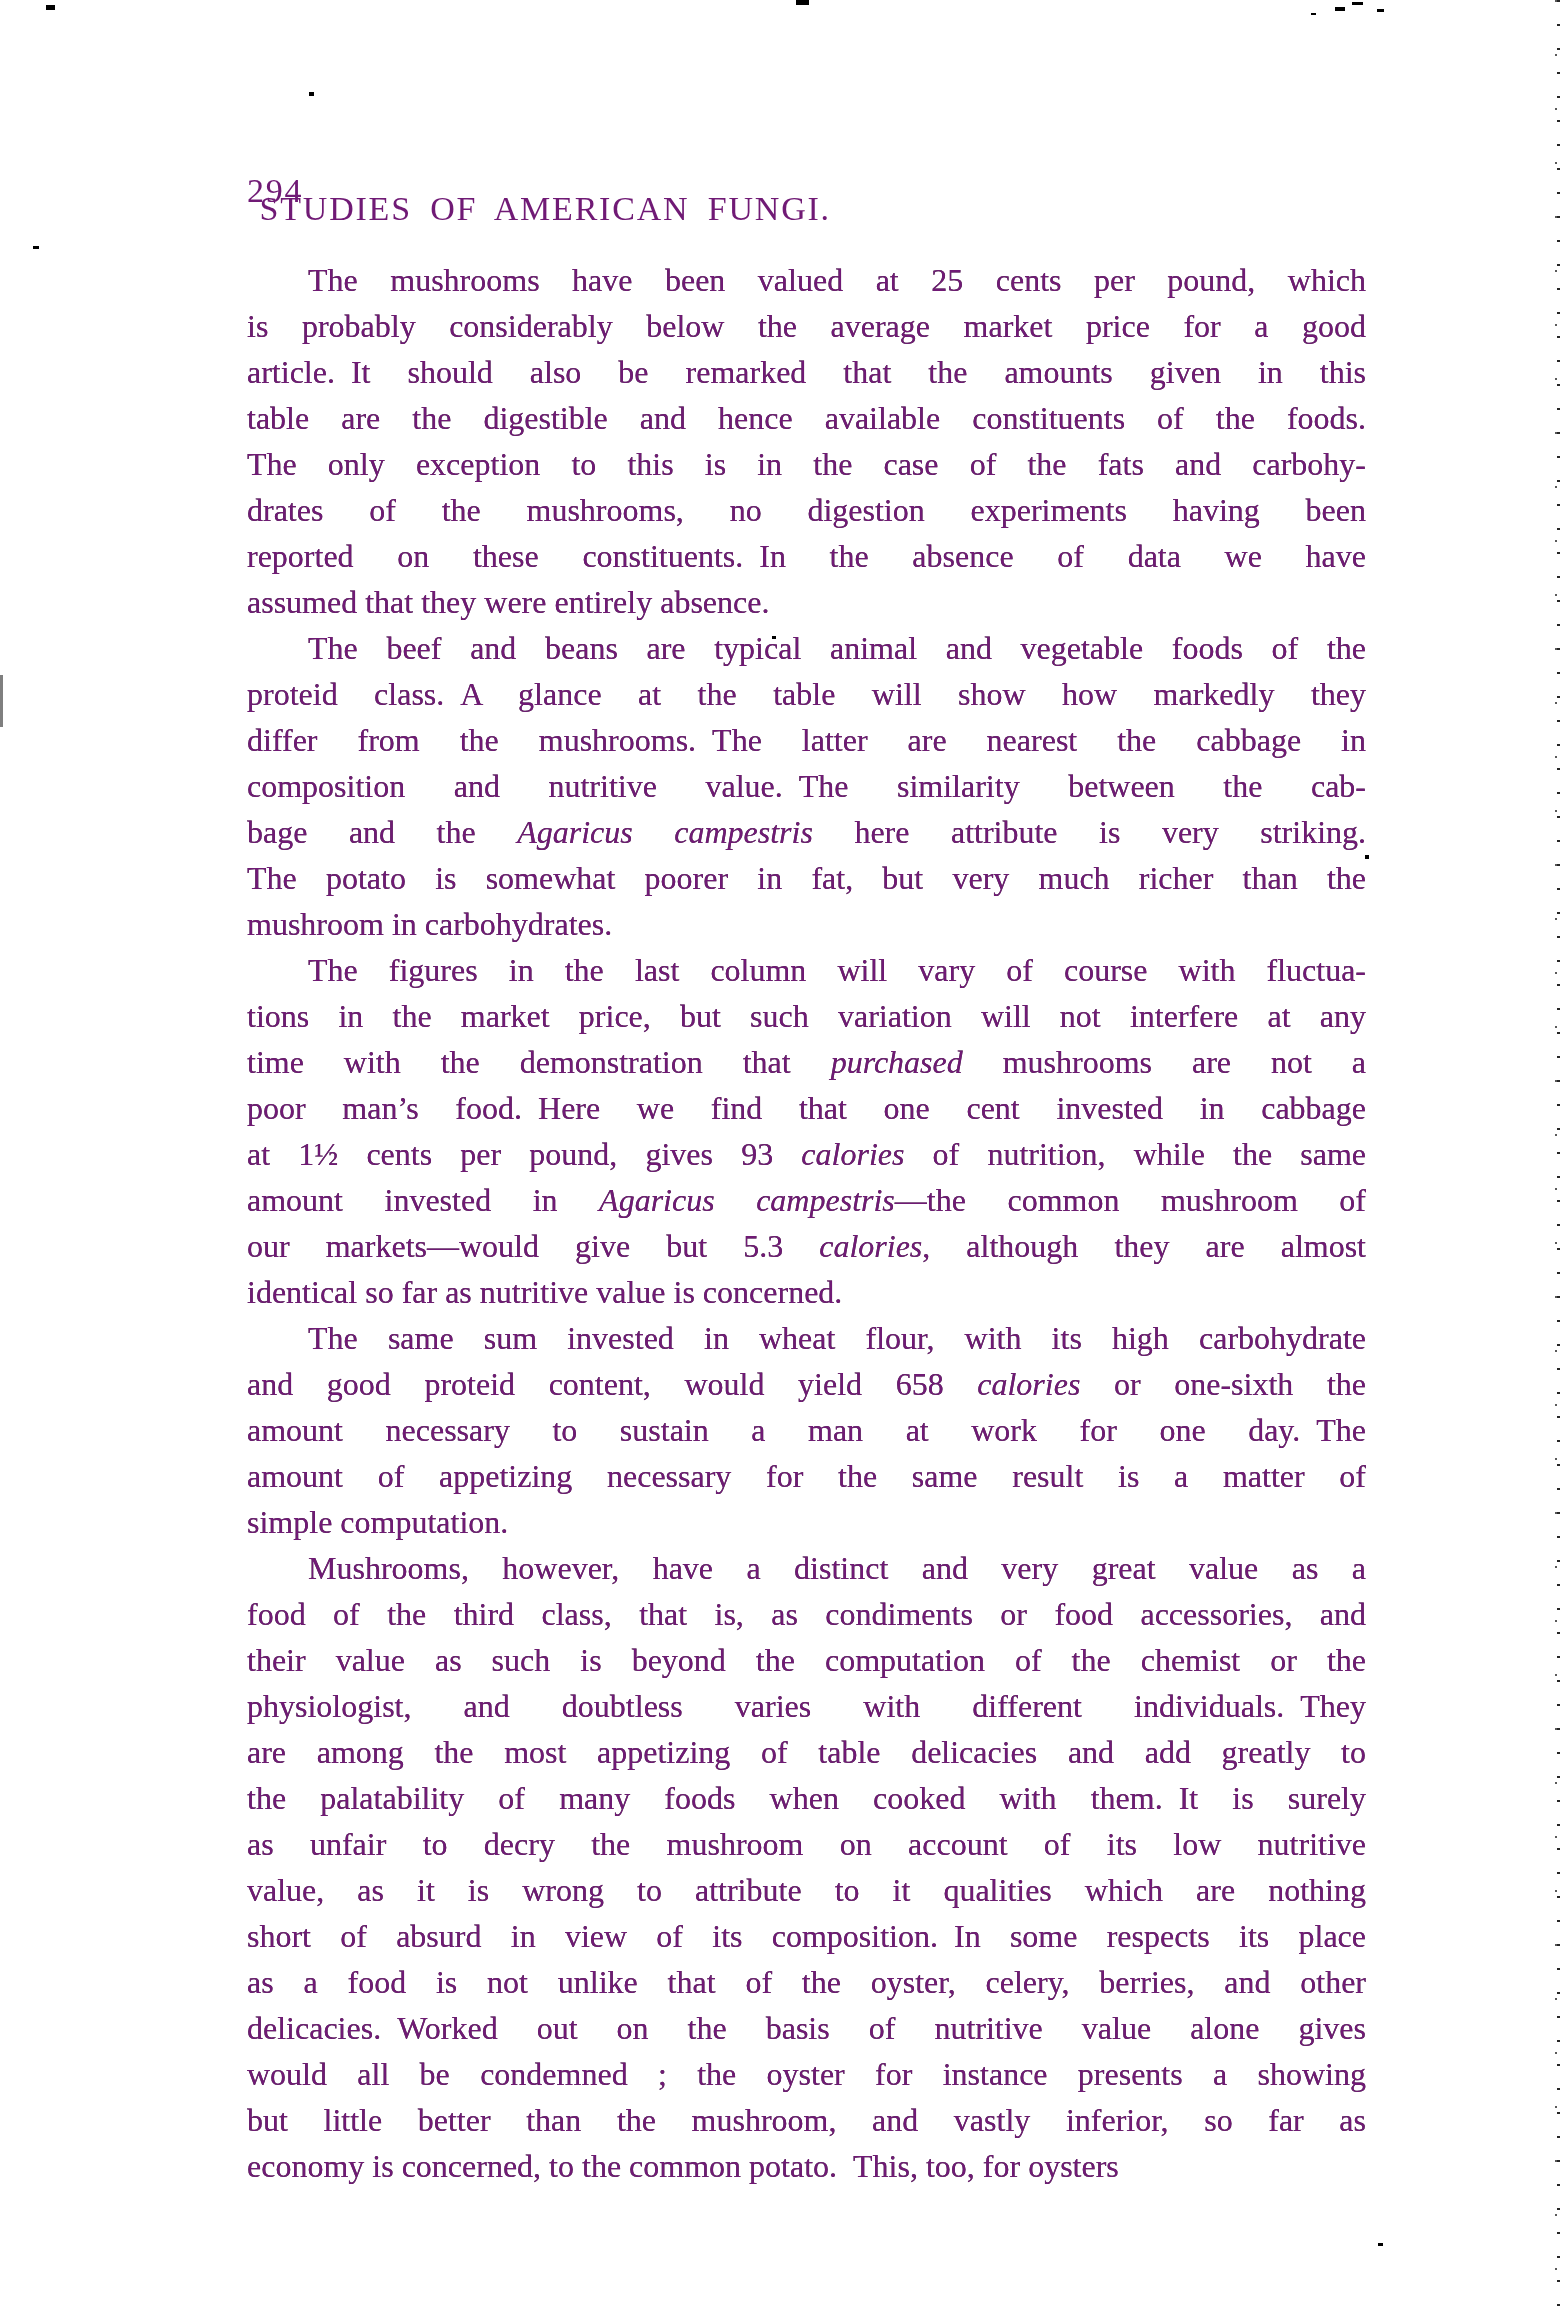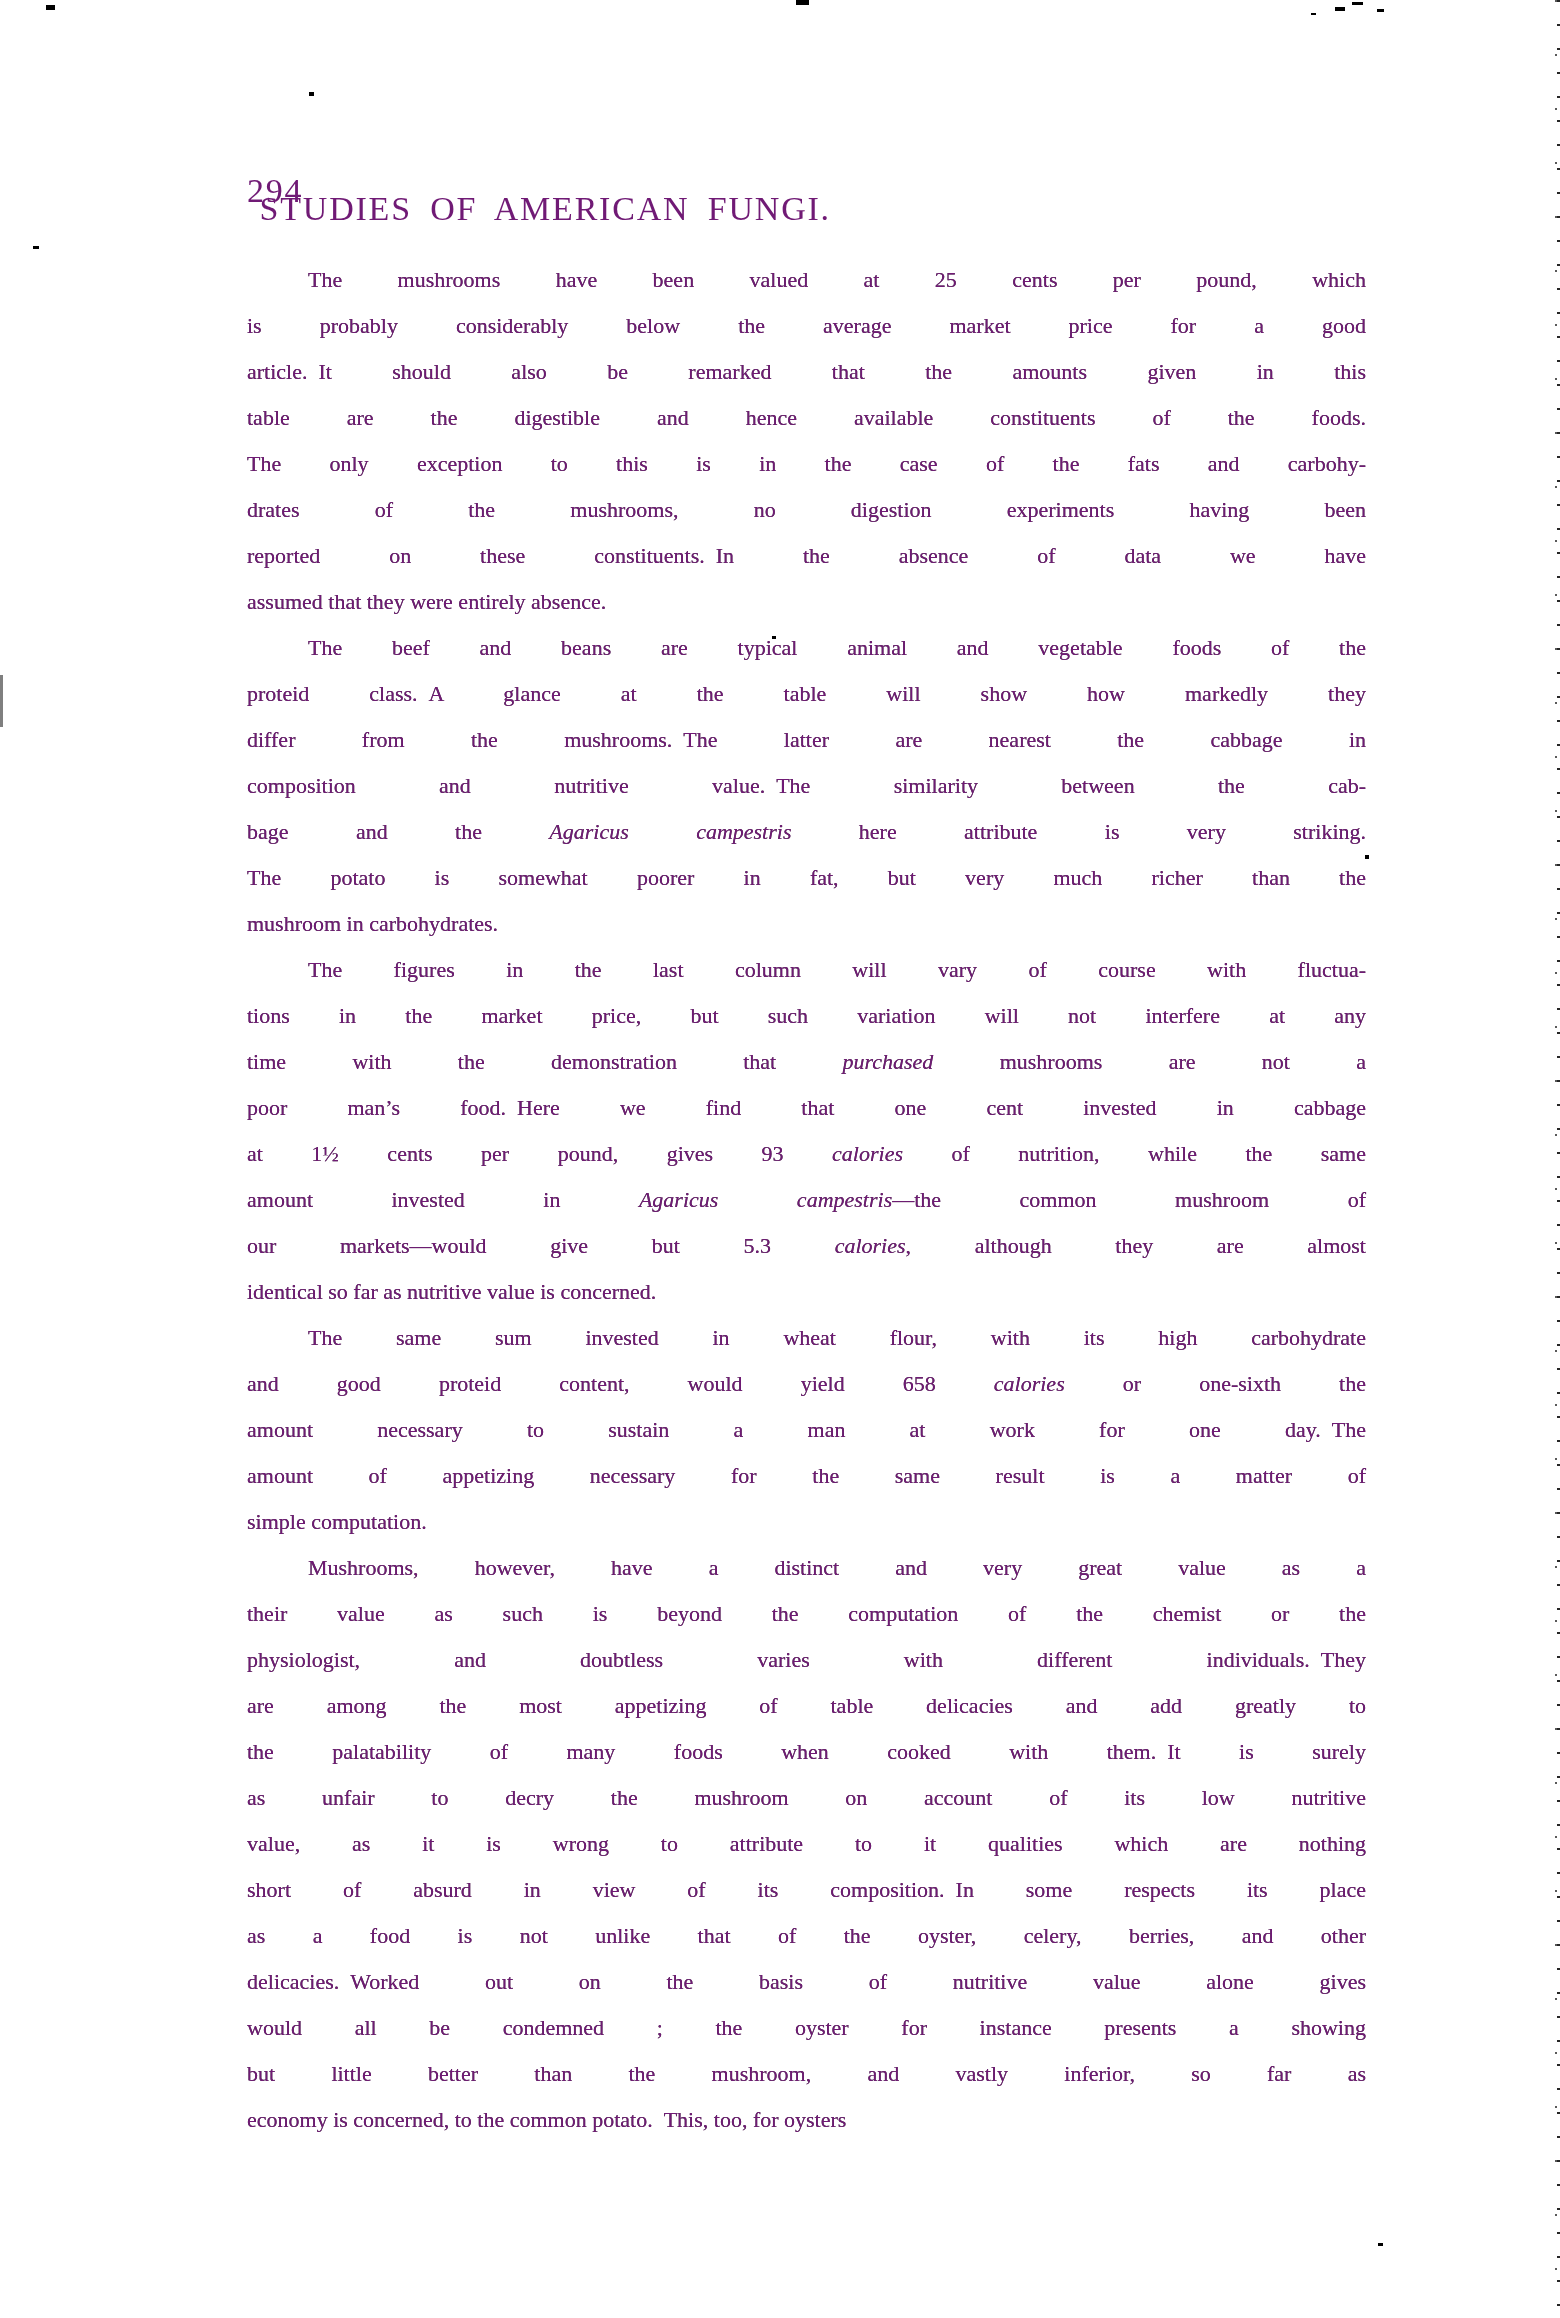--- a/index.html
+++ b/index.html
@@ -36,21 +36,21 @@
     word-spacing: 8px;
     padding-left: 12.5px;
     margin-top: 18px;
   }
   
   .body-text {
     position: absolute;
     left: 247px;
     top: 257px;
     width: 1119px;
-    font-size: 22px;
+    font-size: 32px;
     line-height: 46px;
     text-shadow: 0 0 0.5px rgba(0,0,0,0.75);
   }
   .line {
     text-align: justify;
     text-align-last: justify;
     -moz-text-align-last: justify;
     white-space: normal;
   }
   .line.indent { text-indent: 61px; }
@@ -108,20 +108,21 @@
       <div class="line"><span>at 1½ cents per pound, gives 93 </span><span class="it">calories</span><span> of nutrition, while the same</span></div>
       <div class="line"><span>amount invested in </span><span class="it">Agaricus campestris</span><span>—the common mushroom of</span></div>
       <div class="line"><span>our markets—would give but 5.3 </span><span class="it">calories</span><span>, although they are almost</span></div>
       <div class="line last"><span>identical so far as nutritive value is concerned.</span></div>
       <div class="line indent"><span>The same sum invested in wheat flour, with its high carbohydrate</span></div>
       <div class="line"><span>and good proteid content, would yield 658 </span><span class="it">calories</span><span> or one-sixth the</span></div>
       <div class="line"><span>amount necessary to sustain a man at work for one day. The</span></div>
       <div class="line"><span>amount of appetizing necessary for the same result is a matter of</span></div>
       <div class="line last"><span>simple computation.</span></div>
       <div class="line indent"><span>Mushrooms, however, have a distinct and very great value as a</span></div>
+      <div class="line"><span>food of the third class, that is, as condiments or food accessories, and</span></div>
       <div class="line"><span>their value as such is beyond the computation of the chemist or the</span></div>
       <div class="line"><span>physiologist, and doubtless varies with different individuals. They</span></div>
       <div class="line"><span>are among the most appetizing of table delicacies and add greatly to</span></div>
       <div class="line"><span>the palatability of many foods when cooked with them. It is surely</span></div>
       <div class="line"><span>as unfair to decry the mushroom on account of its low nutritive</span></div>
       <div class="line"><span>value, as it is wrong to attribute to it qualities which are nothing</span></div>
       <div class="line"><span>short of absurd in view of its composition. In some respects its place</span></div>
       <div class="line"><span>as a food is not unlike that of the oyster, celery, berries, and other</span></div>
       <div class="line"><span>delicacies. Worked out on the basis of nutritive value alone gives</span></div>
       <div class="line"><span>would all be condemned ; the oyster for instance presents a showing</span></div>

